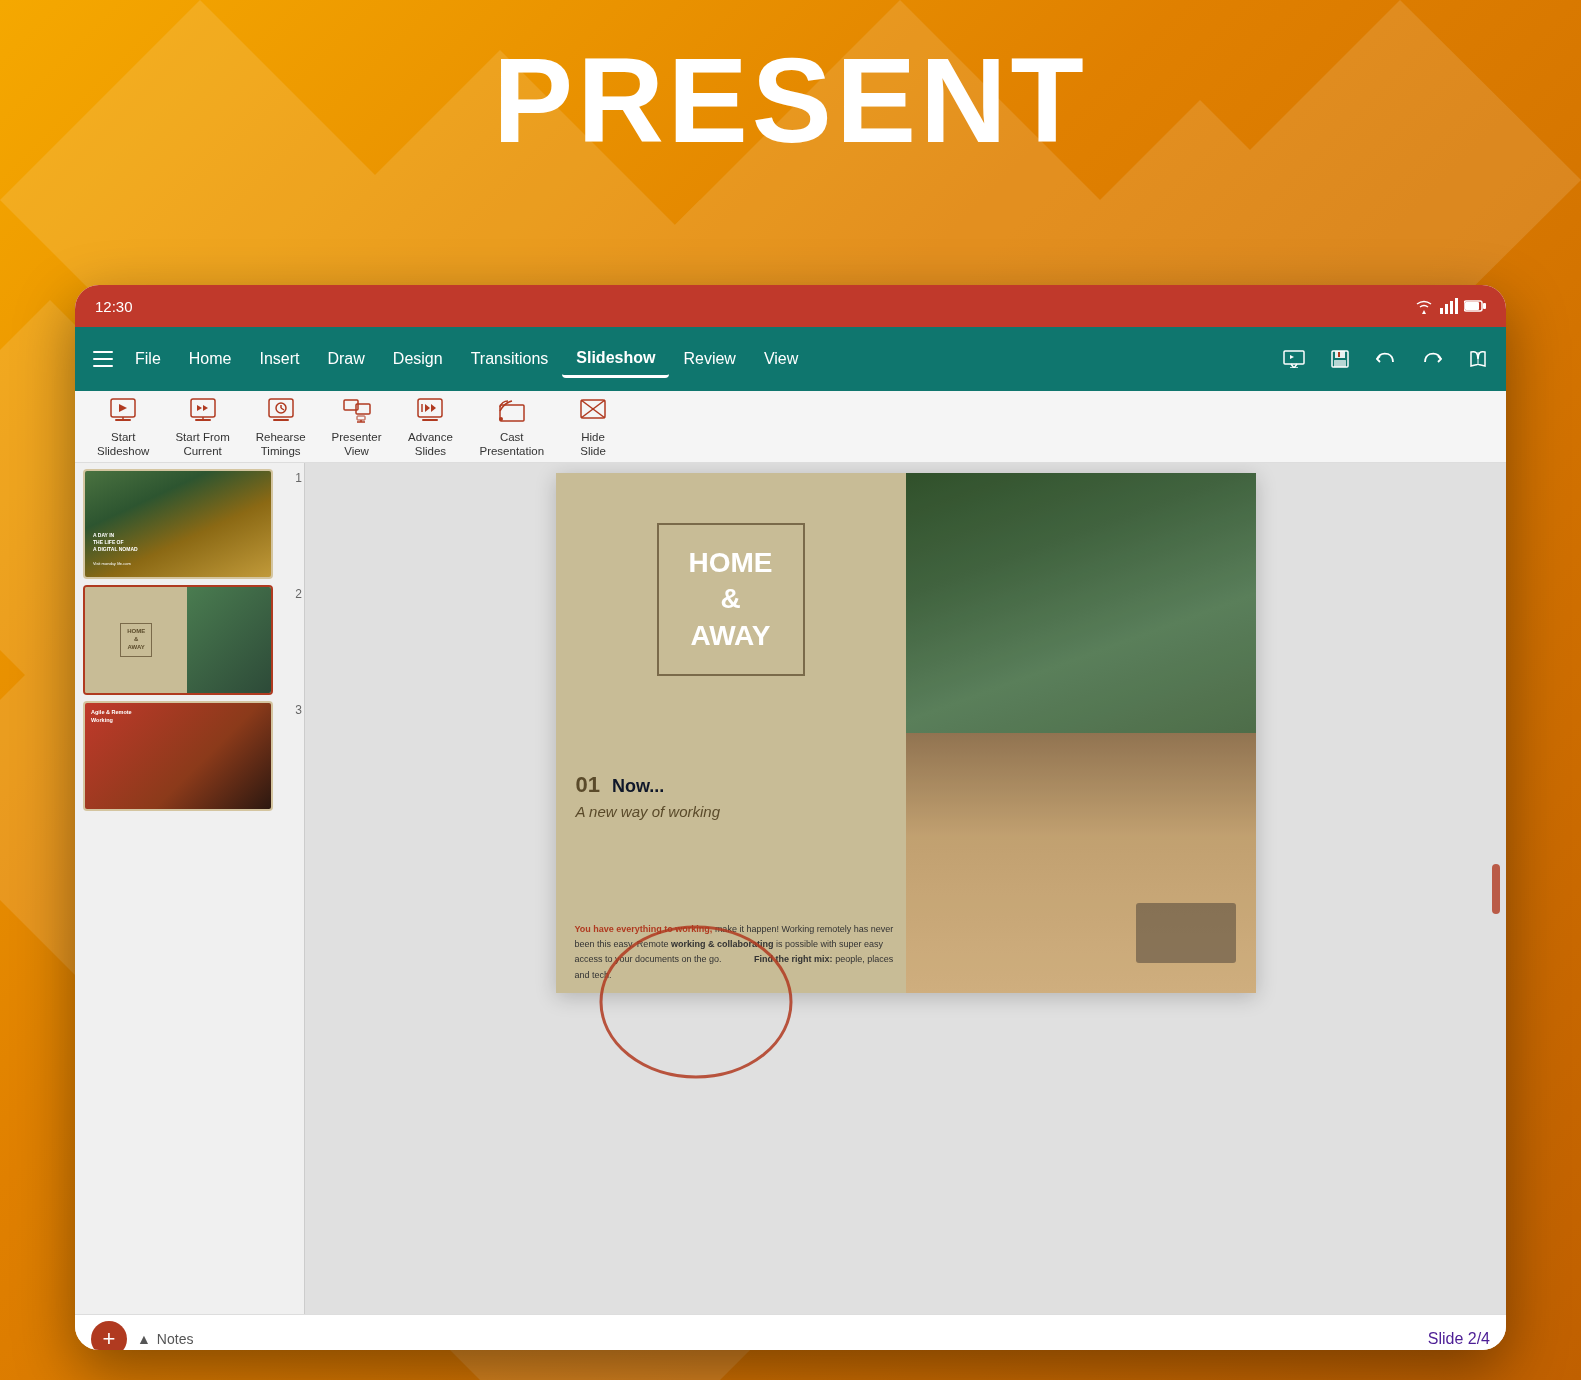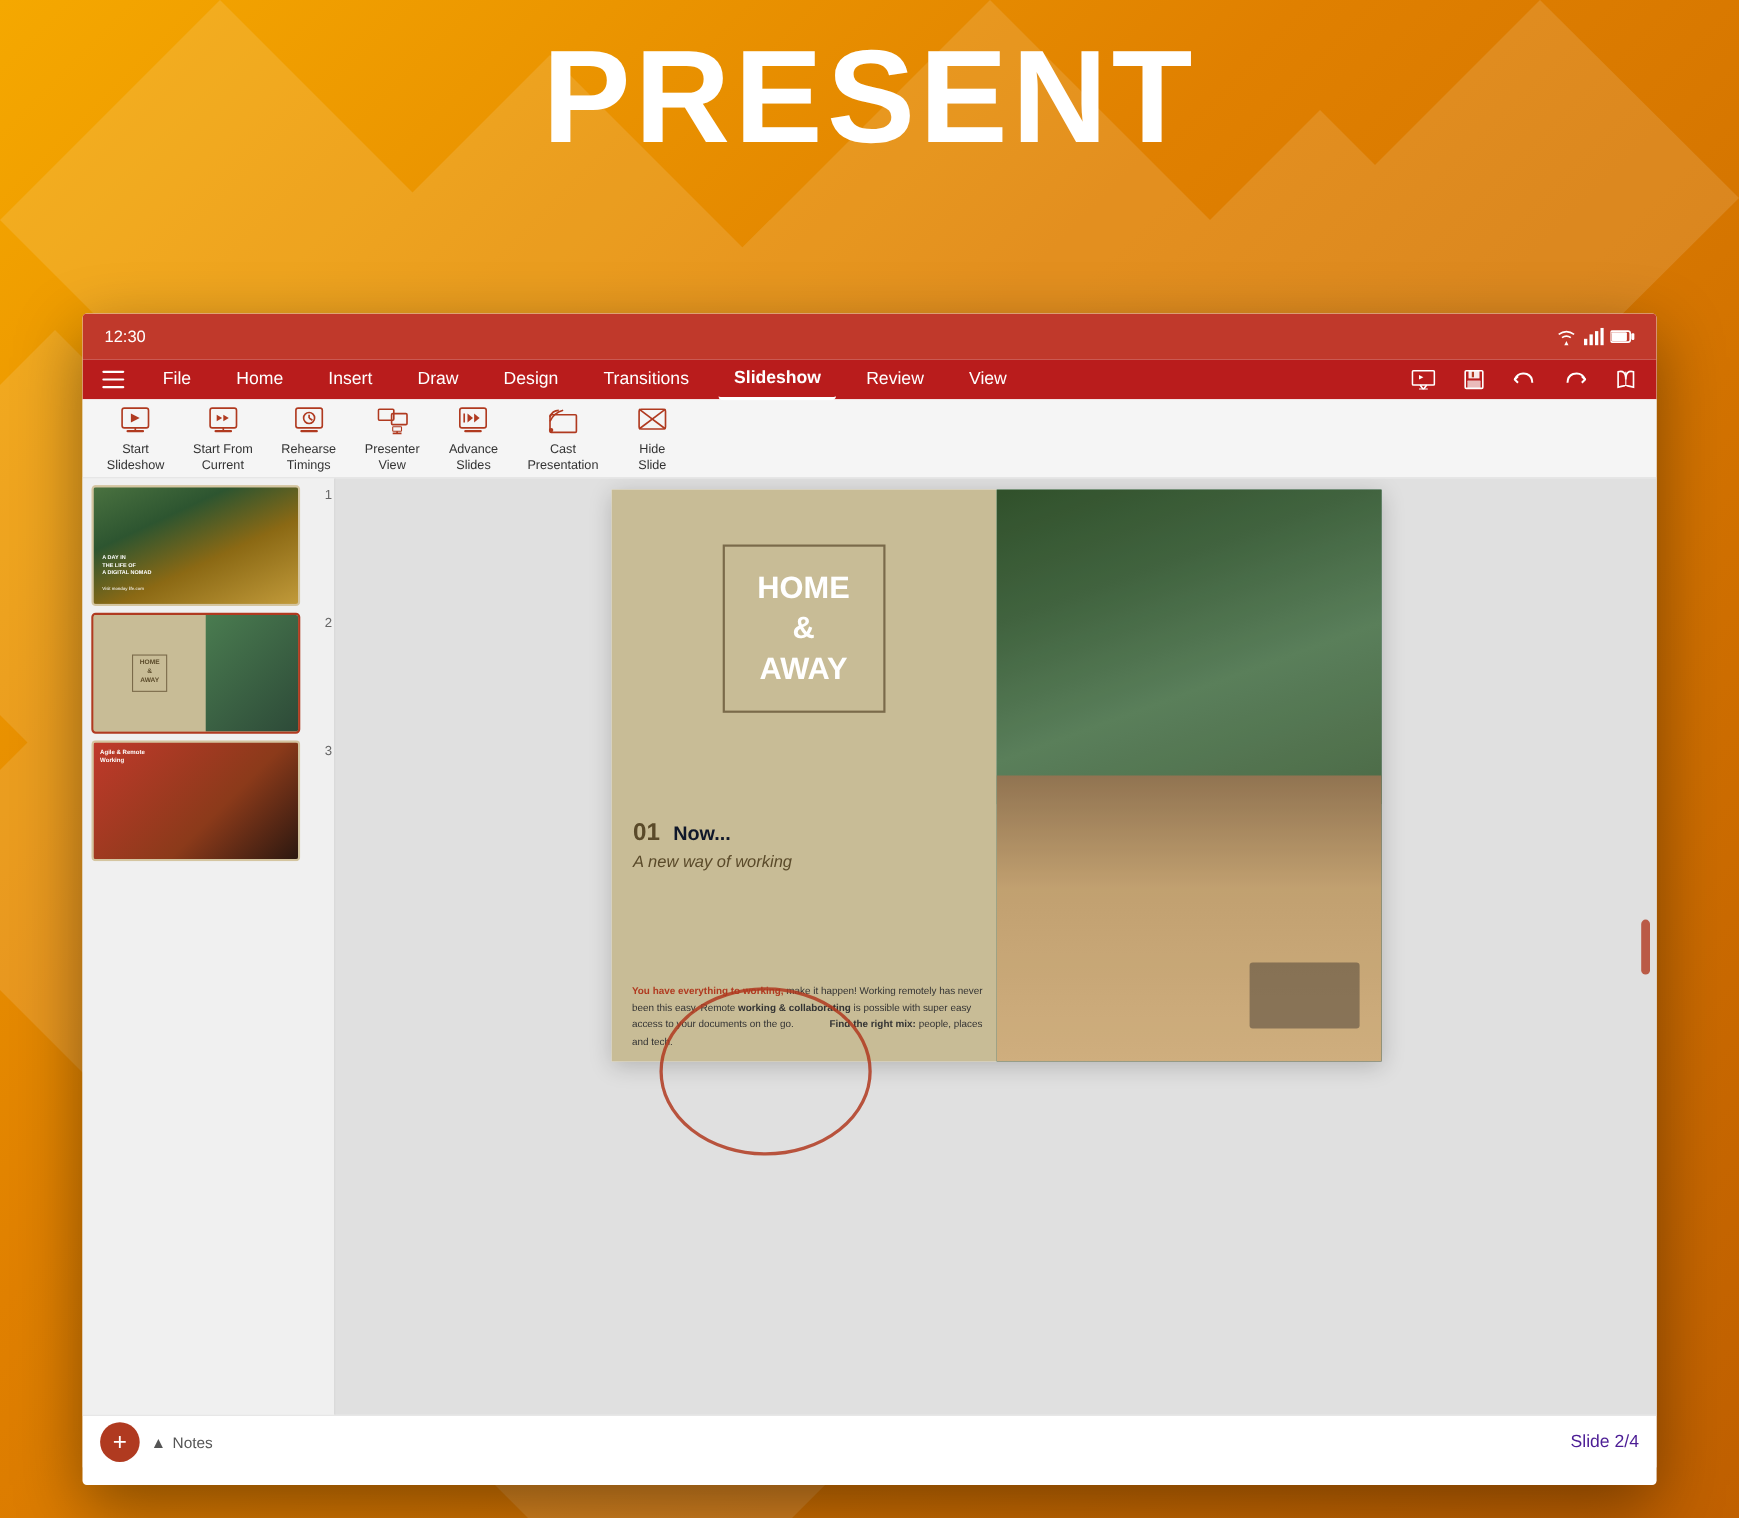--- a/index.html
+++ b/index.html
@@ -24,21 +24,21 @@
     .bg-diamonds {
       position: absolute;
       inset: 0;
       z-index: 0;
       overflow: hidden;
     }
 
     
     .hero-text {
       position: absolute;
-      top: 28px;
+      top: 40px;
       left: 0;
       right: 0;
       text-align: center;
       z-index: 1;
     }
     .hero-present {
       font-size: 120px;
       font-weight: 900;
       color: #fff;
       letter-spacing: 4px;
@@ -53,21 +53,21 @@
     }
 
     
     .device-frame {
       position: absolute;
       top: 285px;
       left: 75px;
       right: 75px;
       bottom: 30px;
       background: #fff;
-      border-radius: 4px;
+      border-radius: 24px;
       overflow: hidden;
       z-index: 2;
       box-shadow: 0 20px 60px rgba(0,0,0,0.4);
     }
 
     
     .status-bar {
       background: #C0392B;
       height: 42px;
       display: flex;
@@ -79,26 +79,26 @@
       font-weight: 500;
     }
     .status-icons {
       display: flex;
       gap: 6px;
       align-items: center;
     }
 
     
     .menu-bar {
-      background: #b91c1c;
-      height: 36px;
+      background: #0f766e;
+      height: 64px;
       display: flex;
       align-items: center;
       padding: 0 10px;
-      gap: 13px;
+      gap: 0;
     }
     .menu-bar .hamburger {
       width: 36px;
       height: 36px;
       display: flex;
       flex-direction: column;
       justify-content: center;
       gap: 5px;
       padding: 8px;
       cursor: pointer;

